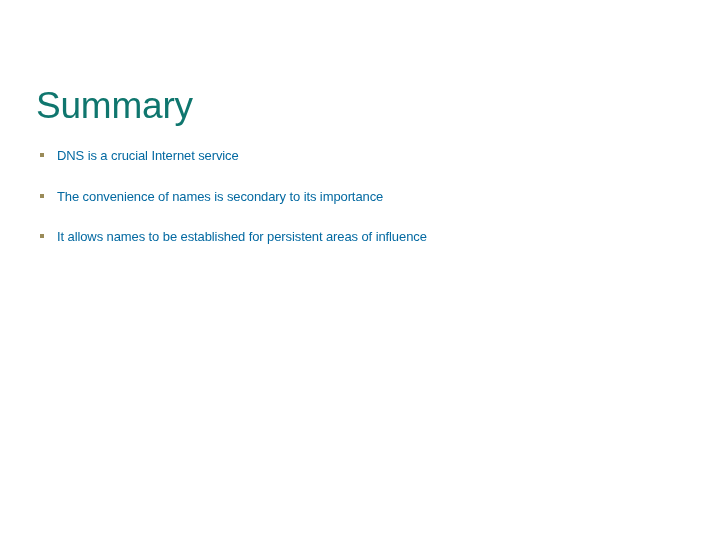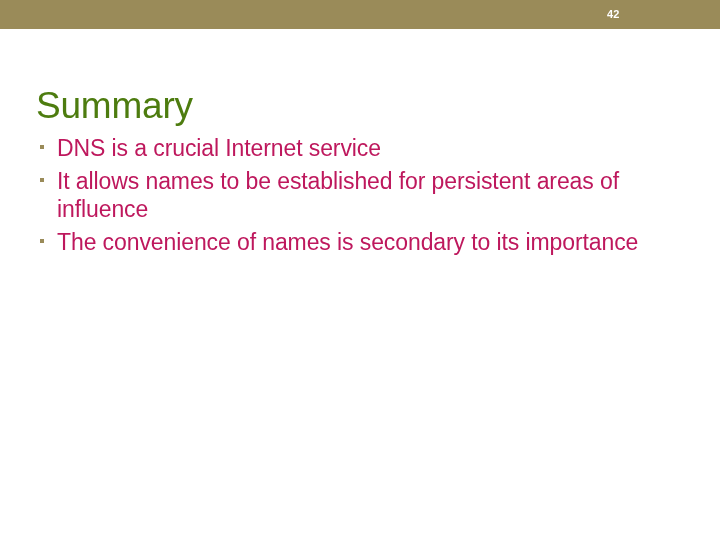--- a/index.html
+++ b/index.html
@@ -42,44 +42,44 @@
     line-height: 14px;
   }
 
   
   .slide-title {
     position: absolute;
     left: 36px;
     top: 59px;
     font-size: 37px;
     font-weight: normal;
-    color: #4d7c0f;
+    color: #0f766e;
     line-height: 44px;
     letter-spacing: -0.2px;
     white-space: nowrap;
   }
 
   
   .body-list {
     position: absolute;
     left: 36px;
     top: 130px;
     width: 660px;
     margin: 0;
     padding: 0;
     list-style: none;
   }
 
   .bullet-item {
     position: relative;
     padding-left: 21px;
-    margin: 4px 0 1px 0;
-    font-size: 23px;
+    margin: 12px 0 1px 0;
+    font-size: 13px;
     line-height: 28.5px;
-    color: #be185d;
+    color: #0369a1;
     letter-spacing: -0.1px;
   }
 
   .bullet-marker {
     position: absolute;
     left: 4px;
     top: 11px;
     width: 4px;
     height: 4px;
     background: #9a8b59;
@@ -87,34 +87,31 @@
 
   .bullet-text {
     display: block;
   }
 </style>
 </head>
 <body>
 
 <div class="slide">
 
-  <div class="header-bar">
-    <div class="page-number">42</div>
-  </div>
 
   <h1 class="slide-title">Summary</h1>
 
   <ul class="body-list">
     <li class="bullet-item">
       <span class="bullet-marker"></span>
       <span class="bullet-text">DNS is a crucial Internet service</span>
     </li>
     <li class="bullet-item">
       <span class="bullet-marker"></span>
-      <span class="bullet-text">It allows names to be established for persistent areas of influence</span>
+      <span class="bullet-text">The convenience of names is secondary to its importance</span>
     </li>
     <li class="bullet-item">
       <span class="bullet-marker"></span>
-      <span class="bullet-text">The convenience of names is secondary to its importance</span>
+      <span class="bullet-text">It allows names to be established for persistent areas of influence</span>
     </li>
   </ul>
 
 </div>
 
 </body></html>

